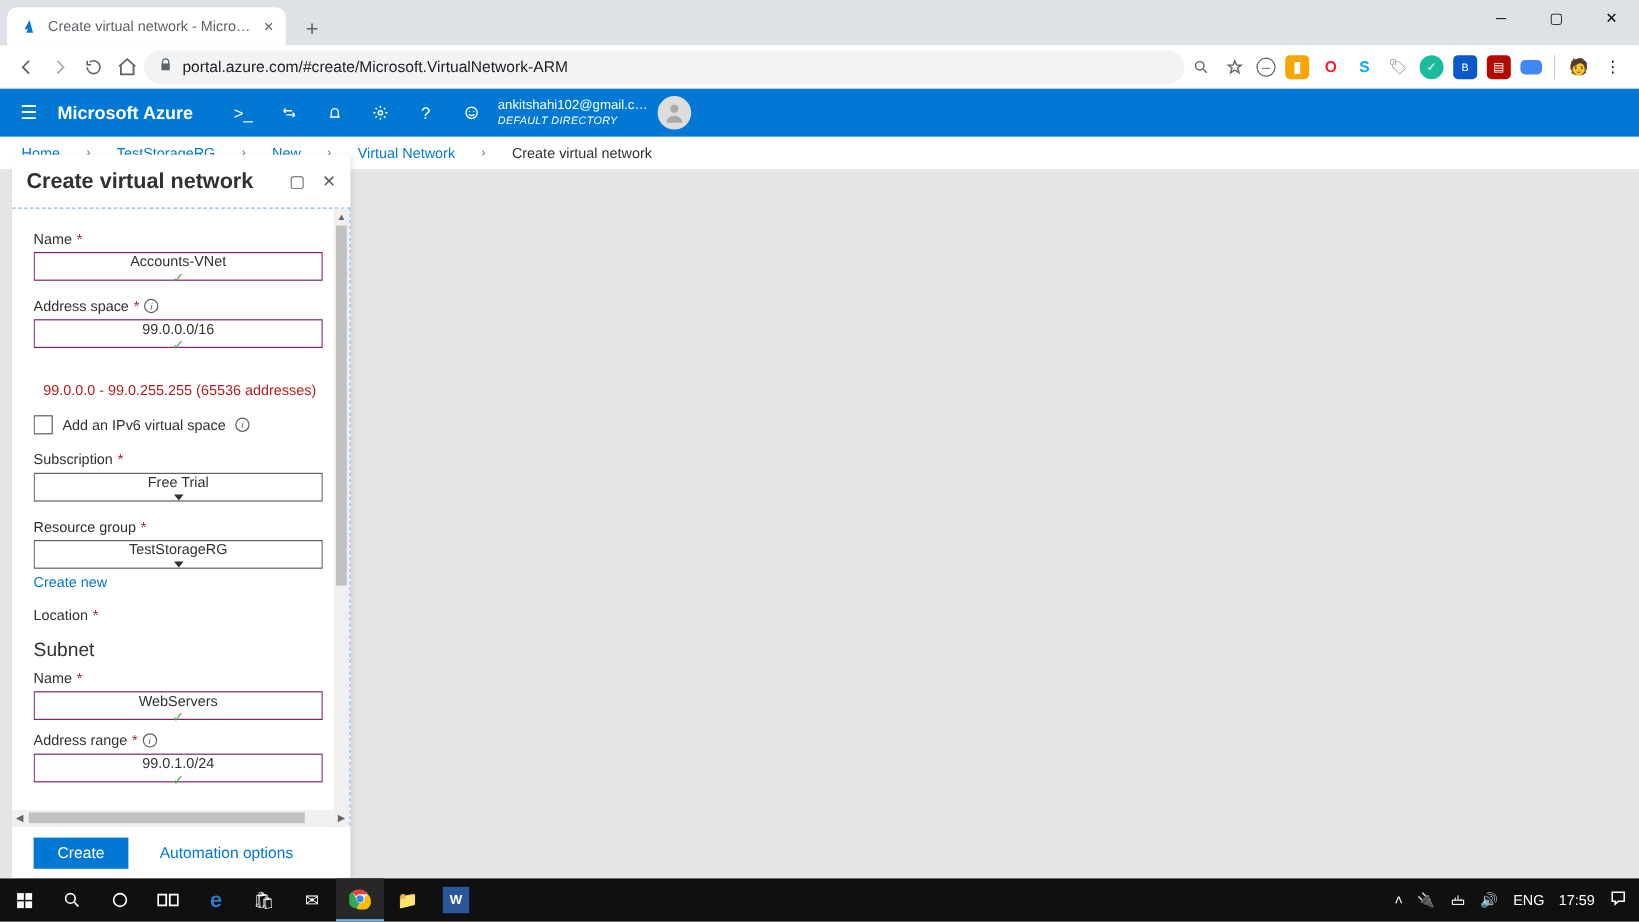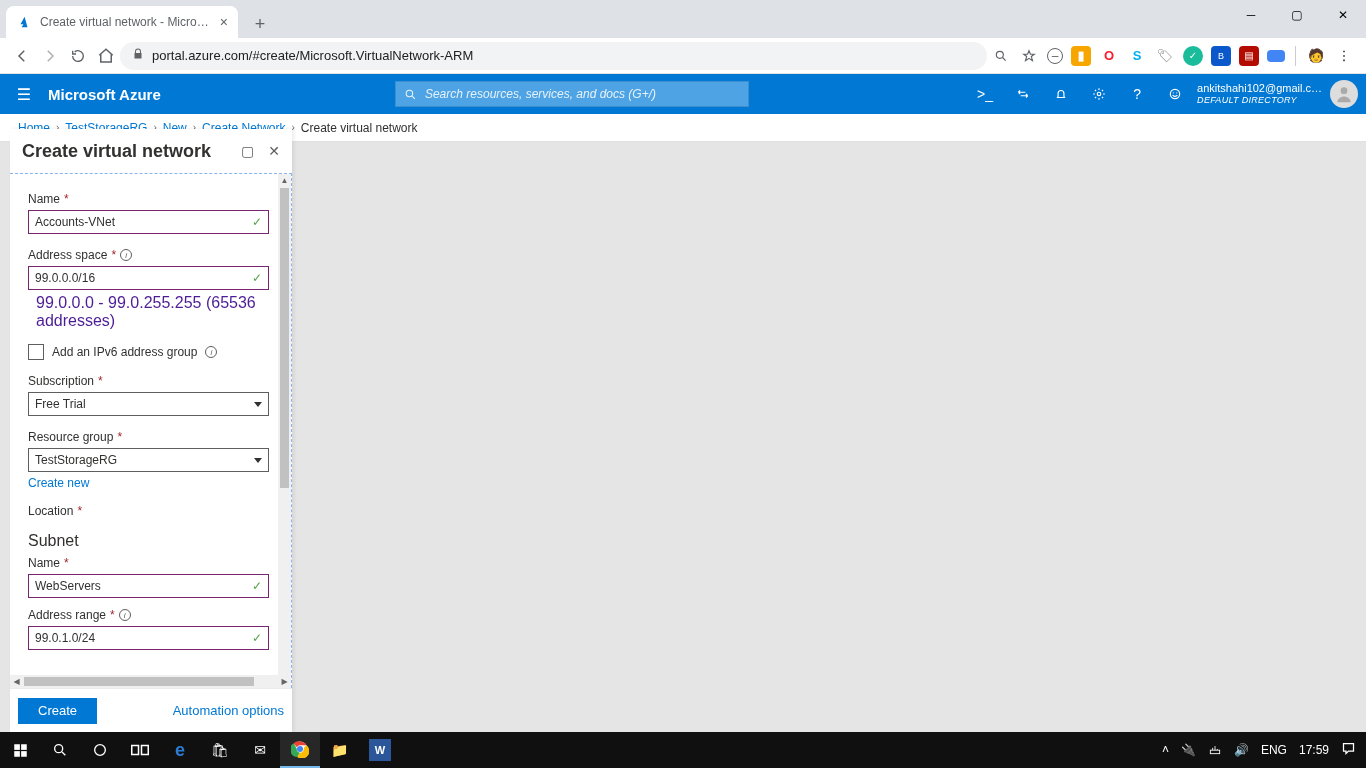--- a/index.html
+++ b/index.html
@@ -29,53 +29,53 @@
 .brand { font-size:15px; font-weight:600; padding-right:20px; white-space:nowrap; }
 .search-wrap { flex:1; display:flex; justify-content:center; }
 .search-box { width: 354px; height:26px; background:#4da3e3; border:1px solid #3c8fd1; display:flex; align-items:center; padding:0 8px; gap:8px; font-size:12px; color:#e6f2fb; font-style:italic; }
 .azure-icons { display:flex; align-items:center; gap:18px; padding:0 12px; }
 .azure-icons .ai { width:20px; height:20px; display:flex; align-items:center; justify-content:center; font-size:14px; }
 .acct { text-align:left; font-size:11px; line-height:1.25; padding-right:8px; white-space:nowrap;}
 .acct .dir { font-size:9px; letter-spacing:0.3px;font-style:italic;}
 .avatar { width:28px; height:28px; border-radius:50%; background:#ddd; display:flex; align-items:center; justify-content:center; margin-right:8px; color:#777; }
 
 
-.breadcrumb { height:28px; background:#fff; border-bottom:1px solid #e1e1e1; display:flex; align-items:center; padding:0 18px; font-size:12px; gap:6px;}
+.breadcrumb { height:28px; background:#fff; border-bottom:1px solid #e1e1e1; display:flex; align-items:center; padding:0 18px; font-size:12px; gap:22px;}
 .breadcrumb a { color:#0078d4; text-decoration:none; }
 .breadcrumb .sep { color:#666; font-size:10px; }
 .breadcrumb .current { color:#323130; }
 
 
 .workarea { position:absolute; top:142px; left:0; right:0; bottom:36px; background:#e5e5e5; }
 .blade { position:absolute; left:10px; top:-13px; bottom:0; width:282px; background:#fff; display:flex; flex-direction:column; box-shadow: 2px 0 4px rgba(0,0,0,0.08); }
 .blade-header { height:44px; display:flex; align-items:center; justify-content:space-between; padding:0 12px;}
 .blade-header h1 { font-size:18px; font-weight:600; color:#323130;}
 .blade-header .hicons { display:flex; gap:14px; font-size:14px; color:#605e5c;}
 .blade-body { flex:1; border-top:1px dashed #8ab4f0; border-right:1px dashed #8ab4f0; position:relative; }
 .scroll-track { position:absolute; right:0; top:0; bottom:0; width:13px; background:#f0f0f0;}
 .scroll-thumb { position:absolute; left:2px; width:9px; background:#c1c1c1; }
 .scroll-arrow { position:absolute; left:0; width:13px; height:13px; display:flex;align-items:center;justify-content:center; font-size:8px; color:#666;}
 .form-area { position:absolute; left:18px; right:22px; top:18px; bottom:14px; overflow:hidden;}
 .form-area .group { margin-bottom:14px; }
 .lbl { font-size:12px; color:#323130; margin-bottom:4px; display:flex; align-items:center; gap:4px;}
 .req { color:#a4262c; }
 .info-ico { width:12px; height:12px; border:1px solid #605e5c; border-radius:50%; display:inline-flex; align-items:center; justify-content:center; font-size:8px; font-style:italic; color:#605e5c;}
-.fld { width:100%; height:24px; border:1px solid #7b256f; background:#fff; font-size:12px; padding:0 6px; display:flex; align-items:center; justify-content:space-between; color:#323130;}
+.fld { width:100%; height:24px; border:1px solid #7b256f; background:#fff; font-size:12px; padding:0 6px; display:flex; align-items:center; justify-content:space-between; color:#323130;flex-direction:column;}
 .fld.dark { border-color:#605e5c; }
 .fld .chk { color:#56a64b; font-size:12px; }
 .chevron { width:0;height:0;border-left:4px solid transparent;border-right:4px solid transparent;border-top:5px solid #323130;}
-.hint { font-size:16px; color:#4c1d95; padding:4px 0 0 8px;}
+.hint { font-size:12px; color:#b91c1c; padding:4px 0 0 8px;margin-top:24px;}
 .checkbox-row { display:flex; align-items:center; gap:8px; font-size:12px; color:#323130;}
 .checkbox-row .cb { width:16px; height:16px; border:1px solid #605e5c;}
 .link { color:#0078d4; font-size:12px; padding-top:4px; }
 .section-head { font-size:16px; color:#323130; margin-bottom:6px;}
 .hscroll { position:absolute; left:0; right:0; bottom:0; height:13px; background:#f0f0f0;}
 .hscroll .hthumb{ position:absolute; top:2px; height:9px; background:#c1c1c1;}
 .hscroll .harrow{position:absolute;top:0;width:13px;height:13px;display:flex;align-items:center;justify-content:center;font-size:8px;color:#666;}
-.blade-footer { height:44px; border-top:1px solid #edebe9; display:flex; align-items:center; padding:0 8px; gap:26px;justify-content:space-between;}
+.blade-footer { height:44px; border-top:1px solid #edebe9; display:flex; align-items:center; padding:0 18px; gap:26px;}
 .btn-primary { background:#0078d4; color:#fff; border:none; height:26px; padding:0 20px; font-size:13px;}
 .footer-link { color:#0078d4; font-size:13px; }
 
 
 .taskbar { position:absolute; left:0; right:0; bottom:0; height:36px; background:#101010; display:flex; align-items:center; color:#fff; }
 .taskbar .tb { width:40px; height:36px; display:flex; align-items:center; justify-content:center; font-size:14px;}
 .taskbar .tb.active { border-bottom:2px solid #76b9ed; background:#272727;}
 .taskbar .spacer { flex:1; }
 .systray { display:flex; align-items:center; gap:12px; padding:0 10px; font-size:12px;}
 </style>
@@ -152,29 +152,20 @@
     <span class="ei" style="background:#4285f4;width:18px;height:12px;"></span>
     <span class="ext-sep"></span>
     <span class="ei">🧑</span>
     <span class="ei">⋮</span>
   </div>
 </div>
 
 <div class="azure-bar">
   <div class="hamburger">☰</div>
   <div class="brand">Microsoft Azure</div>
-  <div class="search-wrap">
-    <div class="search-box">
-      <svg width="13" height="13" viewBox="0 0 24 24">
-          <circle cx="10" cy="10" r="6" fill="none" stroke="#e6f2fb" stroke-width="2"></circle>
-          <path stroke="#e6f2fb" stroke-width="2" d="M15 15l5 5"></path>
-        </svg>
-      <span>Search resources, services, and docs (G+/)</span>
-    </div>
-  </div>
   <div class="azure-icons">
     <span class="ai">&gt;_</span>
     <span class="ai">
         <svg width="14" height="14" viewBox="0 0 24 24">
           <path fill="none" stroke="#fff" stroke-width="2" d="M4 9h12M4 9l3-3M4 9l3 3M20 15H8m12 0l-3-3m3 3l-3 3"></path>
         </svg>
       </span>
     <span class="ai">
         <svg width="14" height="14" viewBox="0 0 24 24">
           <path fill="none" stroke="#fff" stroke-width="2" d="M6 18h12l-1-2v-5a5 5 0 0 0-10 0v5l-1 2z"></path>
@@ -208,21 +199,21 @@
   </div>
 </div>
 
 <div class="breadcrumb">
   <a href="#">Home</a>
     <span class="sep">›</span>
   <a href="#">TestStorageRG</a>
     <span class="sep">›</span>
   <a href="#">New</a>
     <span class="sep">›</span>
-  <a href="#">Create Network</a>
+  <a href="#">Virtual Network</a>
     <span class="sep">›</span>
   <span class="current">Create virtual network</span>
 </div>
 
 <div class="workarea">
   <div class="blade">
     <div class="blade-header">
       <h1>Create virtual network</h1>
       <div class="hicons">
         <span>▢</span>
@@ -259,21 +250,21 @@
           <div class="fld">
             <span>99.0.0.0/16</span>
             <span class="chk">✓</span>
           </div>
           <div class="hint">99.0.0.0 - 99.0.255.255 (65536 addresses)</div>
         </div>
 
         <div class="group">
           <div class="checkbox-row">
             <span class="cb"></span>
-            <span>Add an IPv6 address group</span>
+            <span>Add an IPv6 virtual space</span>
             <span class="info-ico">i</span>
           </div>
         </div>
 
         <div class="group">
           <div class="lbl">
               <span>Subscription</span>
               <span class="req">*</span>
             </div>
           <div class="fld dark">

